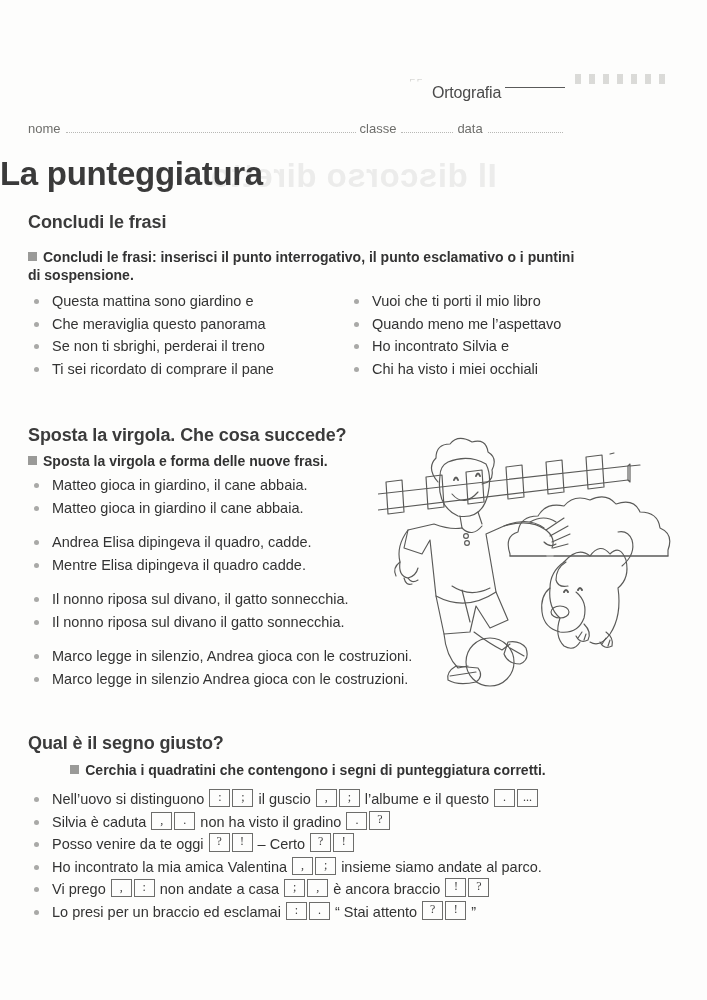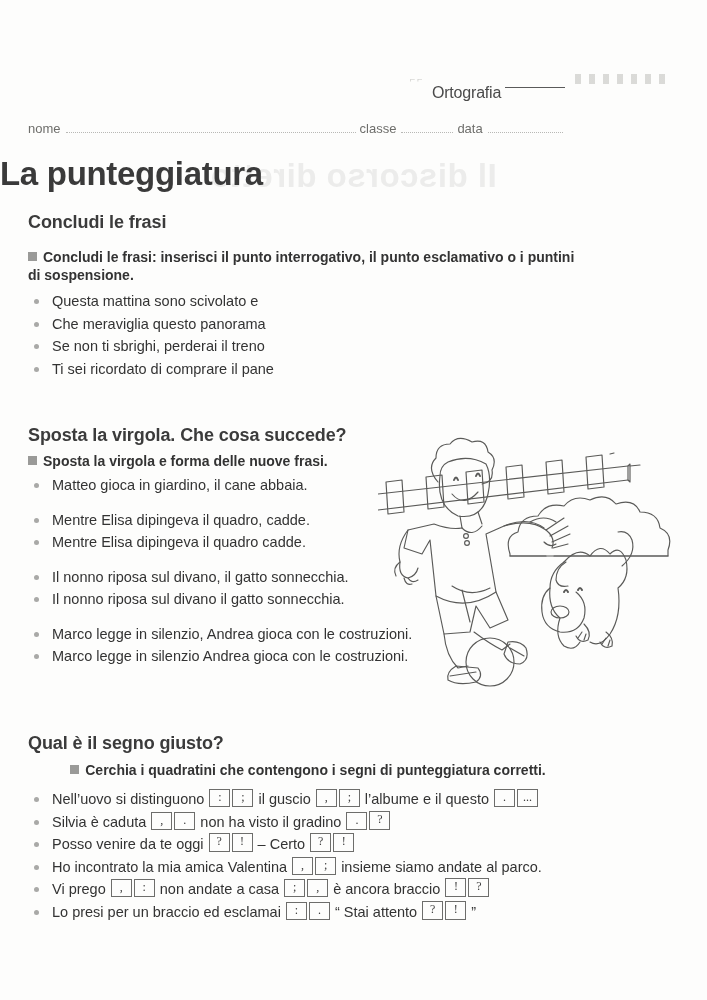--- a/index.html
+++ b/index.html
@@ -233,35 +233,42 @@
     <div class="title-ghost">Il discorso diretto</div>
     <div class="title">La punteggiatura</div>
   </div>
 
   <div class="section-title" style="top:212px;">Concludi le frasi</div>
   <div class="instruction" style="top:248px;">
     <span class="sqbullet"></span><span>Concludi le frasi: inserisci il punto interrogativo, il punto esclamativo o i puntini di sospensione.</span>
   </div>
 
   <ul class="items" style="left:32px; top:290px;">
-    <li>Questa mattina sono scivolato e</li>
+    <li>Questa mattina sono giardino e</li>
     <li>Che meraviglia questo panorama</li>
     <li>Se non ti sbrighi, perderai il treno</li>
     <li>Ti sei ricordato di comprare il pane</li>
   </ul>
 
+  <ul class="items" style="left:352px; top:290px;">
+    <li>Vuoi che ti porti il mio libro</li>
+    <li>Quando meno me l’aspettavo</li>
+    <li>Ho incontrato Silvia e</li>
+    <li>Chi ha visto i miei occhiali</li>
+  </ul>
 
   <div class="section-title" style="top:425px;">Sposta la virgola. Che cosa succede?</div>
   <div class="instruction" style="top:452px;">
     <span class="sqbullet"></span><span>Sposta la virgola e forma delle nuove frasi.</span>
   </div>
 
   <ul class="items" style="left:32px; top:474px;">
     <li>Matteo gioca in giardino, il cane abbaia.</li>
-    <li class="gap">Mentre Elisa dipingeva il quadro, cadde.</li>
+    <li>Matteo gioca in giardino il cane abbaia.</li>
+    <li class="gap">Andrea Elisa dipingeva il quadro, cadde.</li>
     <li>Mentre Elisa dipingeva il quadro cadde.</li>
     <li class="gap">Il nonno riposa sul divano, il gatto sonnecchia.</li>
     <li>Il nonno riposa sul divano il gatto sonnecchia.</li>
     <li class="gap">Marco legge in silenzio, Andrea gioca con le costruzioni.</li>
     <li>Marco legge in silenzio Andrea gioca con le costruzioni.</li>
   </ul>
 
   <div class="illus">
     <svg viewBox="0 0 300 252" width="300" height="252" fill="none" stroke="#5a5a58" stroke-width="1.15" stroke-linecap="round" stroke-linejoin="round">
 

